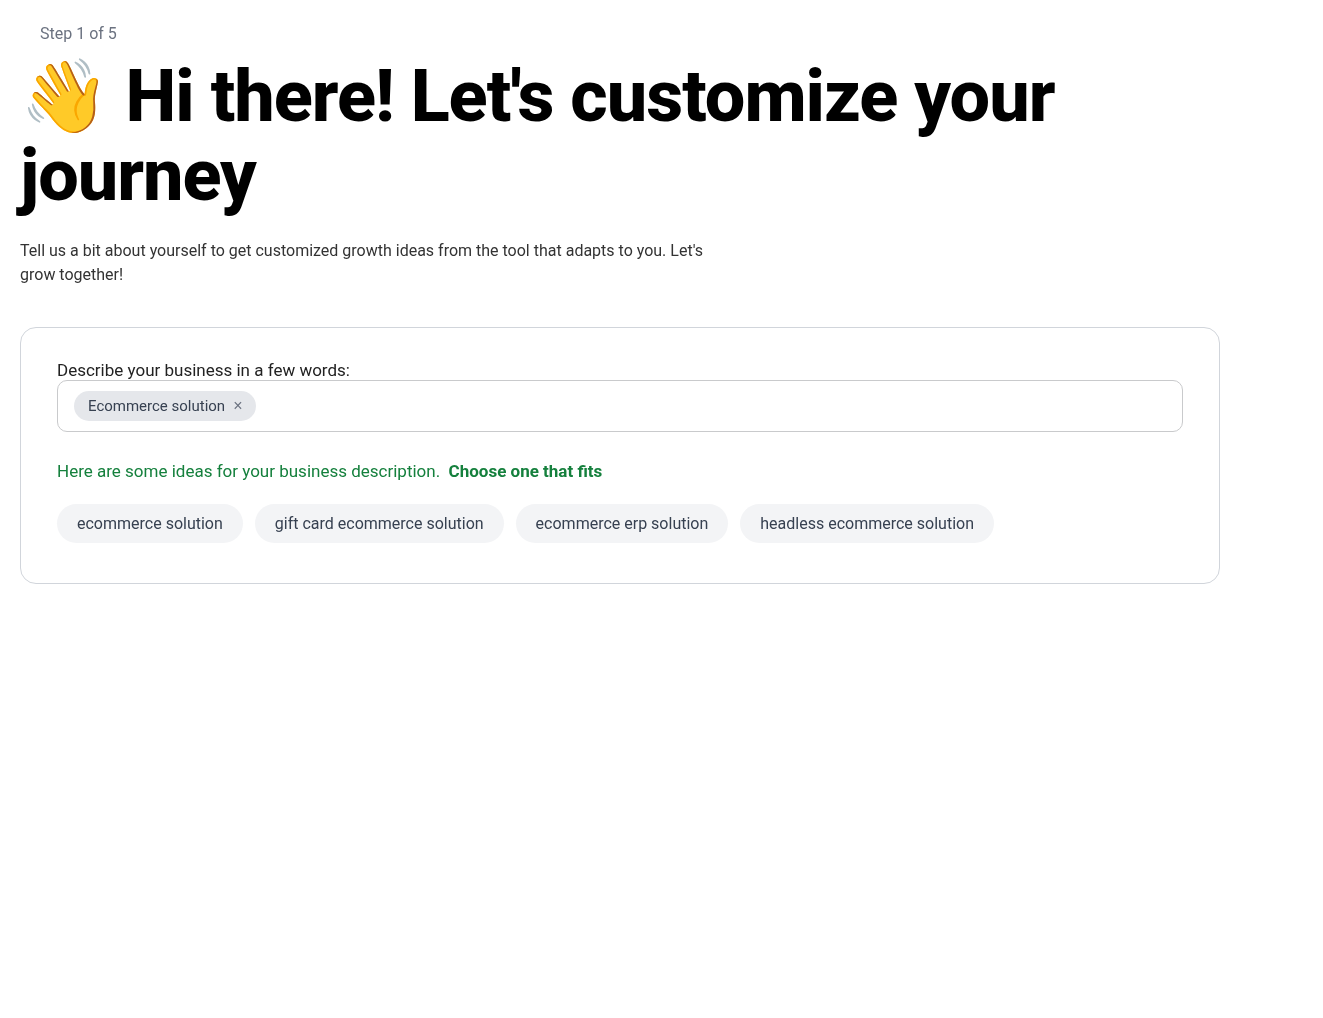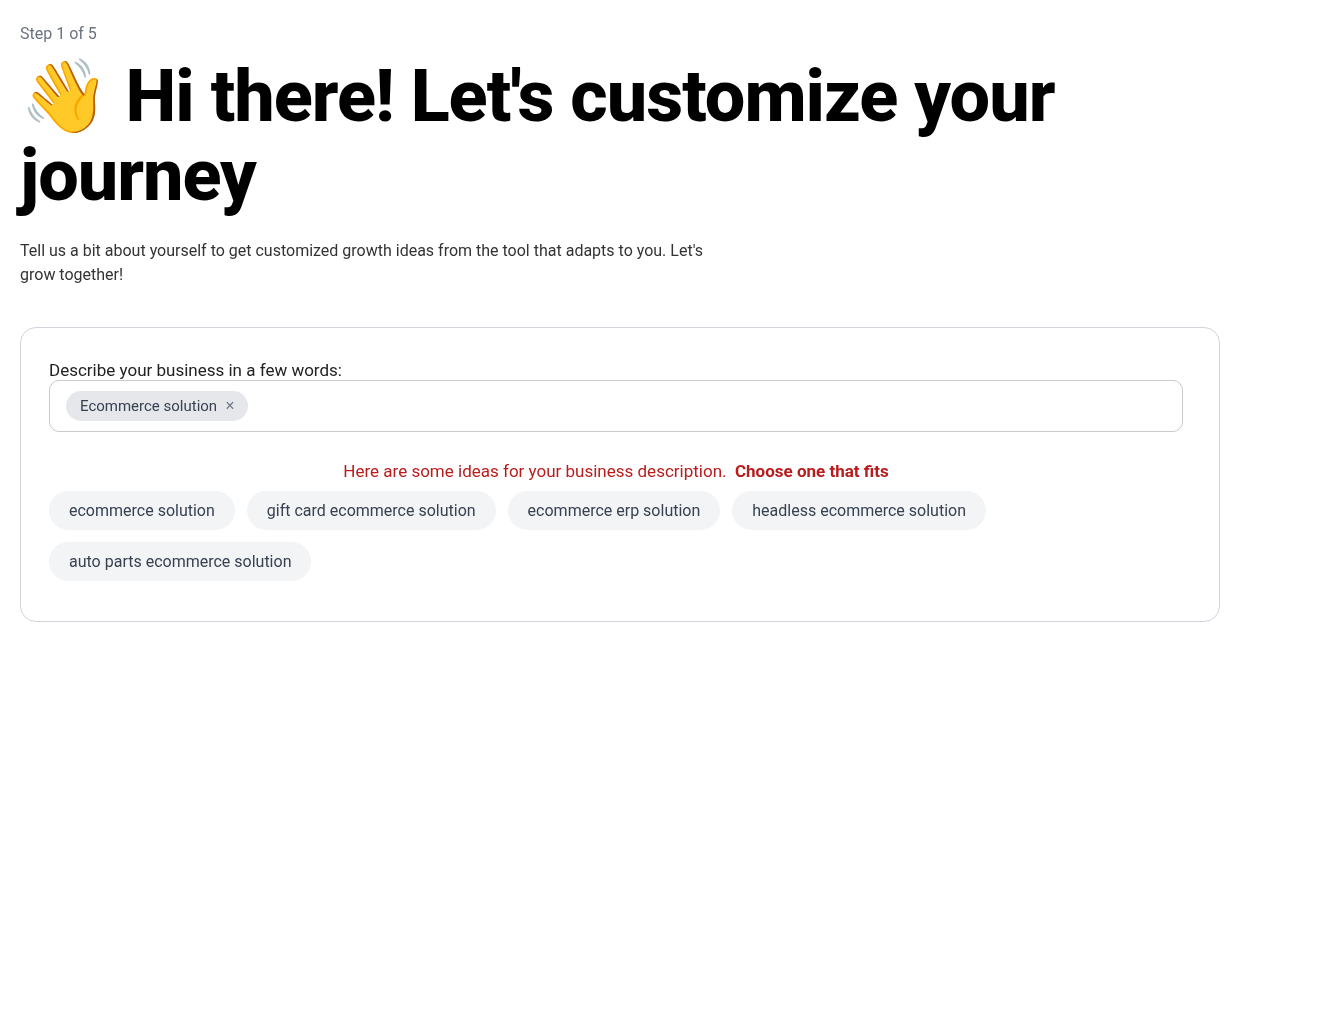--- a/index.html
+++ b/index.html
@@ -15,20 +15,21 @@
       padding: 24px 20px;
       max-width: 1323px;
       min-height: 1018px;
     }
 
     .step-label {
       font-size: 16px;
       color: #6b7280;
       margin-bottom: 14px;
       font-weight: 400;
+      margin-left: 20px;
     }
 
     .main-heading {
       font-size: 72px;
       font-weight: 800;
       line-height: 1.1;
       margin-bottom: 24px;
       color: #000000;
       letter-spacing: -1px;
     }
@@ -37,21 +38,21 @@
       font-size: 16px;
       color: #333333;
       line-height: 1.5;
       margin-bottom: 40px;
       max-width: 700px;
     }
 
     .card {
       border: 1.5px solid #d1d5db;
       border-radius: 16px;
-      padding: 32px 36px 40px 28px;
+      padding: 32px 36px 40px 36px;
       background: #ffffff;
       max-width: 1200px;
     }
 
     .card-label {
       font-size: 17px;
       color: #222222;
       margin-bottom: 14px;
       font-weight: 400;
     }
@@ -85,24 +86,23 @@
       font-size: 16px;
       line-height: 1;
       font-weight: 300;
       background: none;
       border: none;
       padding: 0;
     }
 
     .ideas-label {
       font-size: 17px;
-      color: #b91c1c;
-      margin-bottom: 7px;
+      color: #15803d;
+      margin-bottom: 20px;
       line-height: 1.4;
-      text-align: center;
     }
 
     .ideas-label strong {
       font-weight: 700;
     }
 
     .suggestions-grid {
       display: flex;
       flex-wrap: wrap;
       gap: 12px;
@@ -147,16 +147,15 @@
   <p class="ideas-label">
     <span>Here are some ideas for your business description.</span>
     &nbsp;<strong>Choose one that fits</strong>
   </p>
 
   <div class="suggestions-grid">
   <button class="suggestion-chip">ecommerce solution</button>
       <button class="suggestion-chip">gift card ecommerce solution</button>
       <button class="suggestion-chip">ecommerce erp solution</button>
       <button class="suggestion-chip">headless ecommerce solution</button>
-      <button class="suggestion-chip">auto parts ecommerce solution</button>
     </div>
 
 </div>
 
 </body></html>

